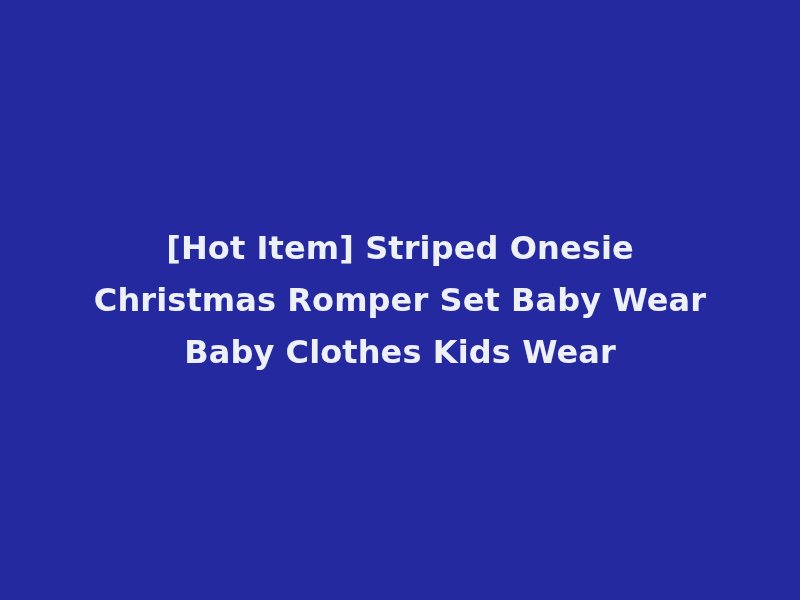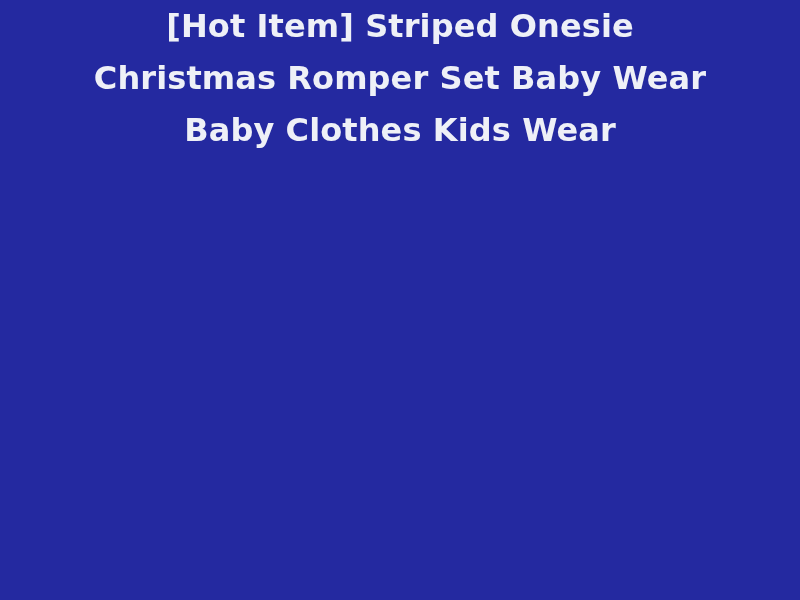--- a/index.html
+++ b/index.html
@@ -17,21 +17,21 @@
   }
 
   
   .placeholder-card {
     position: relative;
     box-sizing: border-box;
     width: 800px;
     height: 600px;
     background-color: #2429a0;
     display: flex;
-    align-items: flex-start;
+    align-items: center;
     justify-content: center;
     -webkit-font-smoothing: antialiased;
   }
 
   
   .product-title {
     margin: 0;
     padding: 0 40px;
     box-sizing: border-box;
     width: 100%;

